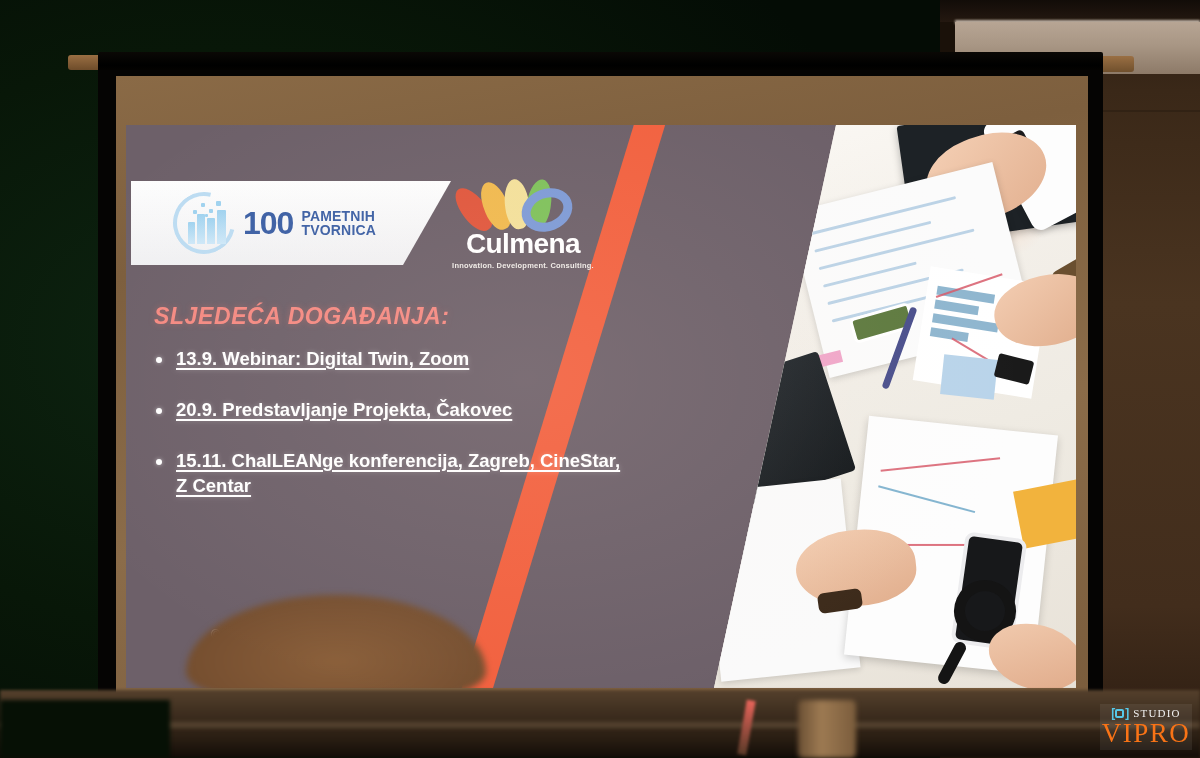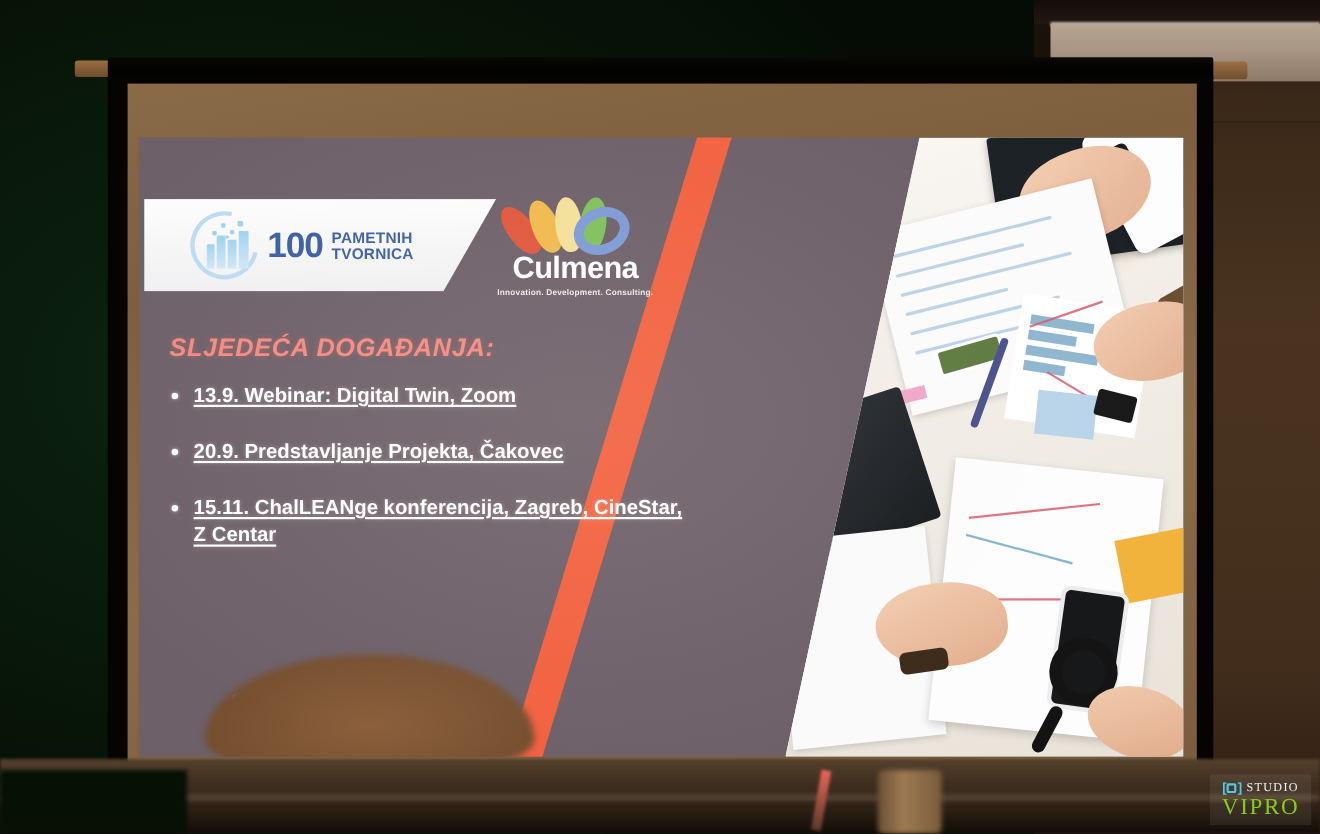--- a/index.html
+++ b/index.html
@@ -187,21 +187,21 @@
   .watermark{position:absolute;left:1100px;top:704px;width:92px;height:46px;
     background:rgba(255,255,255,.07);display:flex;flex-direction:column;
     align-items:center;justify-content:center;gap:1px;}
   .wm-top{display:flex;align-items:center;gap:5px;}
   .wm-cam{display:flex;align-items:center;color:#56c8e8;font-size:12px;line-height:1;
     font-weight:700;letter-spacing:-1px;}
   .wm-lens{width:9px;height:9px;border:2px solid #56c8e8;border-radius:2px;
     display:inline-block;margin:0 1px;}
   .wm-studio{font-size:11px;color:#f2f2f2;letter-spacing:1.2px;
     font-family:"Liberation Serif", serif;}
-  .wm-vipro{font-size:21px;color:#84cc16;letter-spacing:1.5px;line-height:1;
+  .wm-vipro{font-size:27px;color:#f97316;letter-spacing:1.5px;line-height:1;
     font-family:"Liberation Serif", serif;}
 </style>
 </head>
 <body>
 
 <div class="room"></div>
 <div class="wall-right"></div>
 <div class="wall-right-top-frame"></div>
 <div class="wall-dark-left-of-panel"></div>
 <div class="wall-lit-edge"></div>

